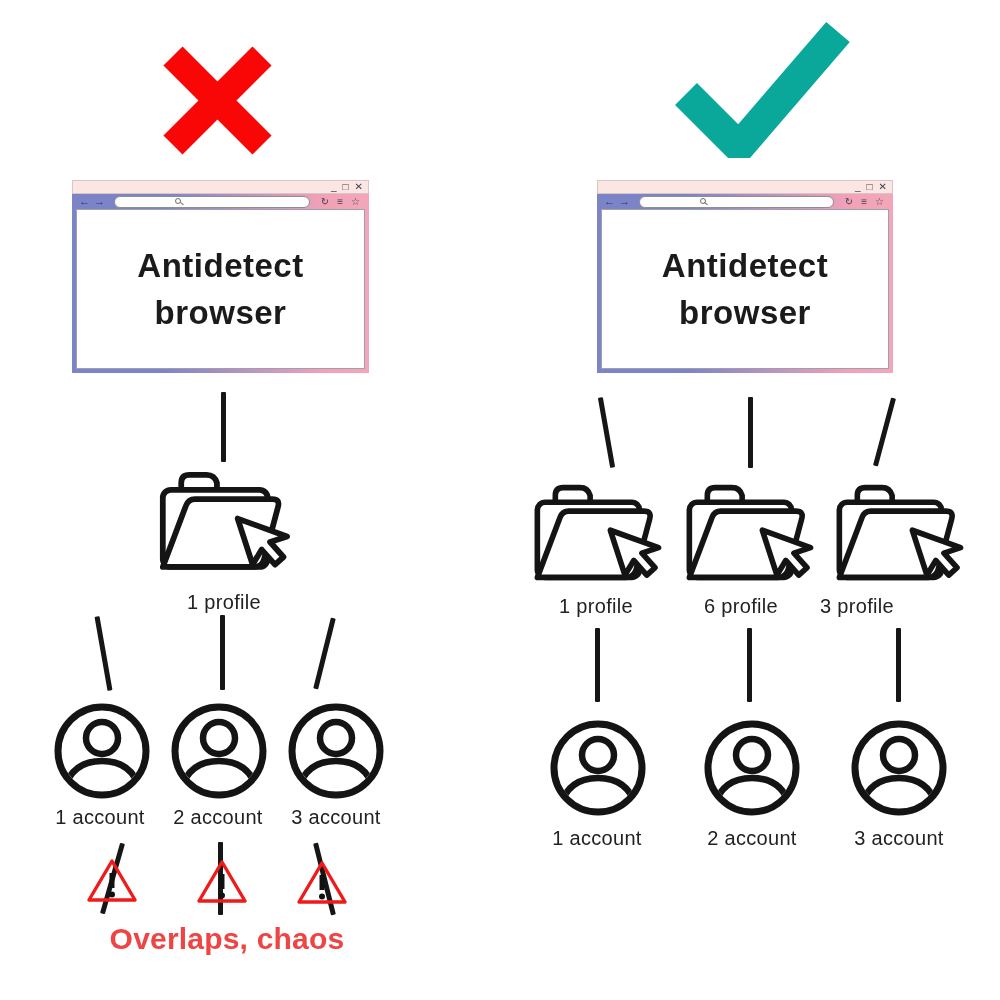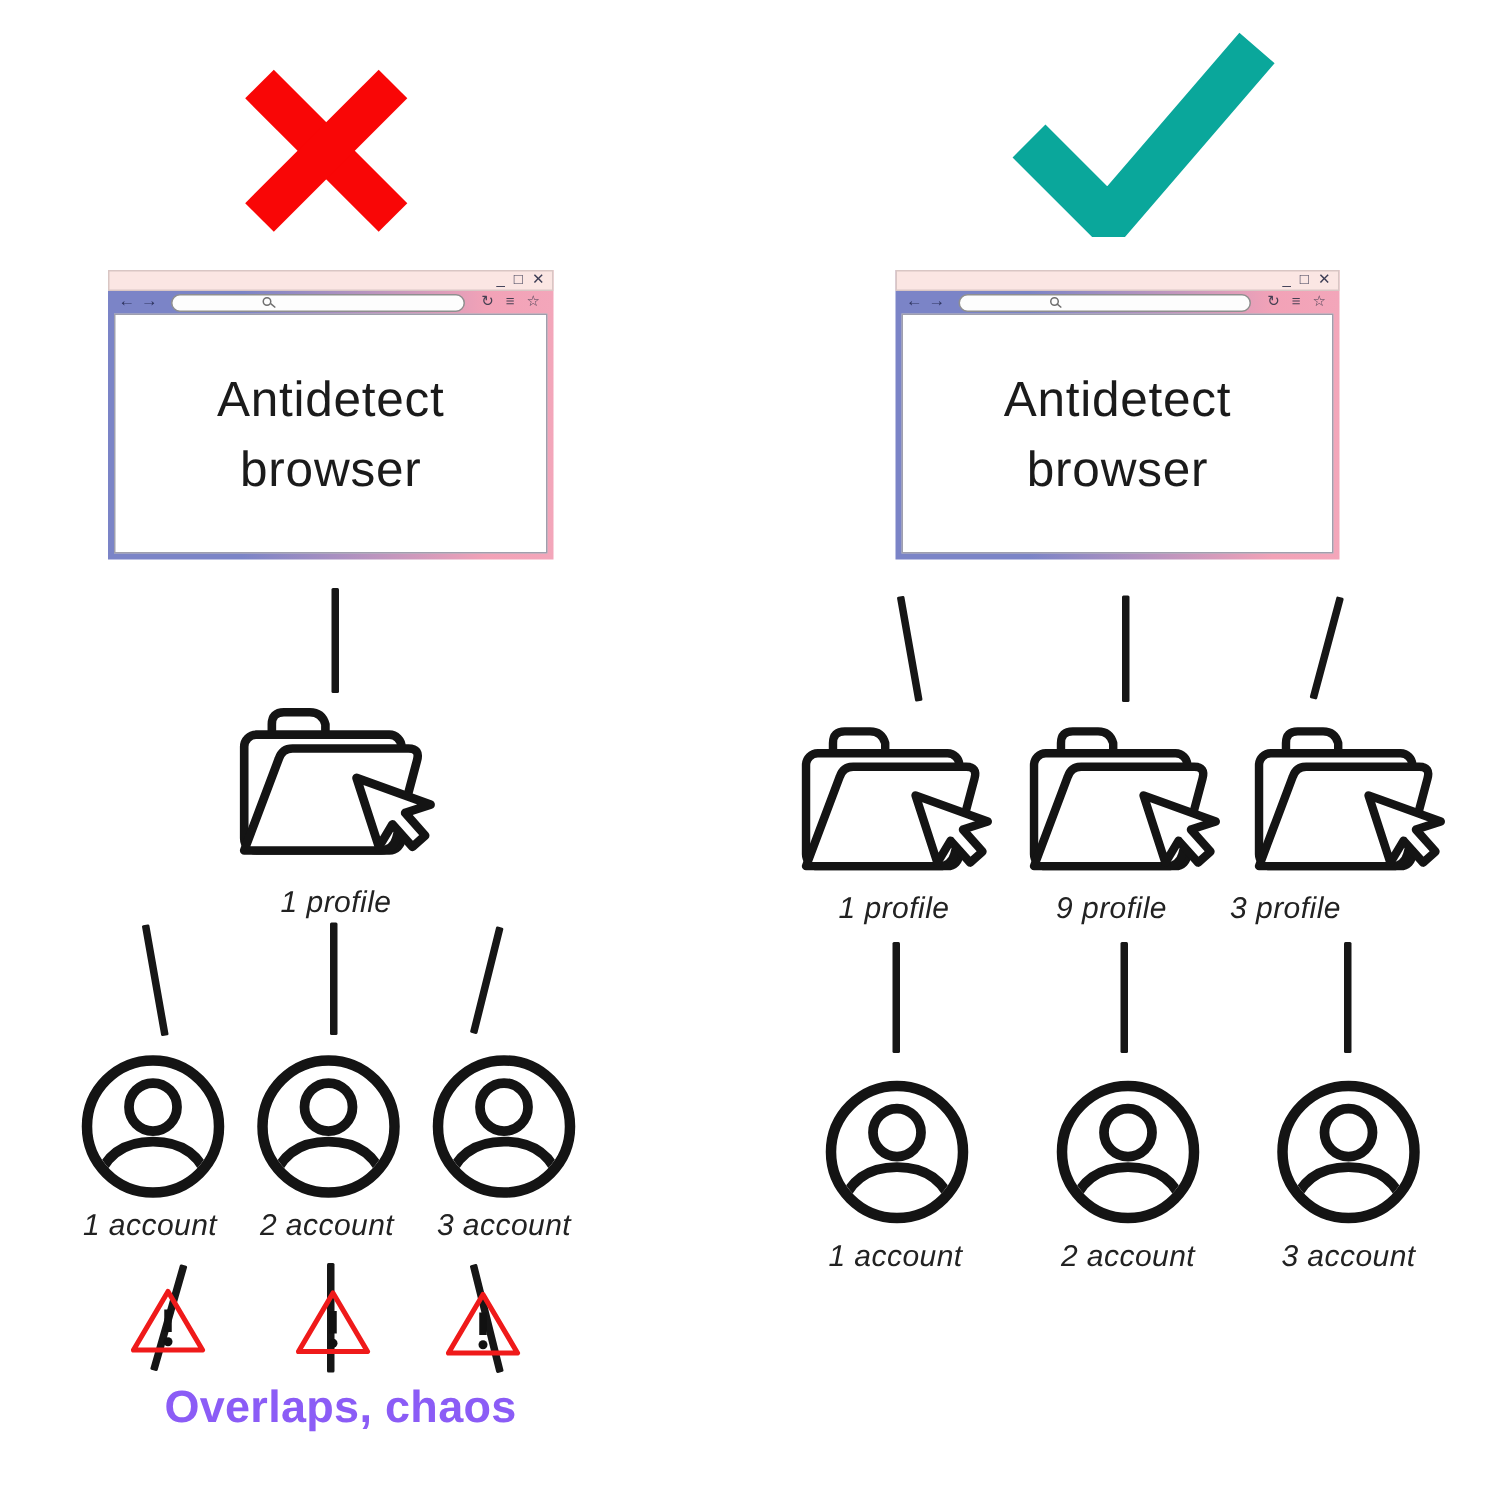--- a/index.html
+++ b/index.html
@@ -38,32 +38,32 @@
     border:1.2px solid #6f6f6f;border-radius:50%;
   }
   .mag::after{
     content:"";position:absolute;width:3.5px;height:1.2px;background:#6f6f6f;
     right:-3px;bottom:-1.5px;transform:rotate(40deg);
   }
   .tool-glyph{margin:0 4px;color:#463f52;font-size:10px;}
   .win-body{
     position:absolute;left:4px;right:4px;top:29px;bottom:4px;background:#ffffff;
     border:1px solid rgba(80,80,105,.55);
-    display:flex;align-items:center;justify-content:center;text-align:center;
+    display:flex;align-items:center;justify-content:center;text-align:center;font-weight:bold;
   }
   .win-title{
     width:210px;font-size:33px;line-height:47px;letter-spacing:.5px;color:#1b1b1b;
   }
   .diagram-label{
     position:absolute;transform:translateX(-50%);
-    font-size:20px;color:#222;white-space:nowrap;letter-spacing:.3px;font-style:italic;
+    font-size:20px;color:#222;white-space:nowrap;letter-spacing:.3px;
   }
   .caption{
     position:absolute;transform:translateX(-50%);
-    font-size:30px;font-weight:bold;color:#8b5cf6;white-space:nowrap;letter-spacing:.2px;
+    font-size:30px;font-weight:bold;color:#ef4444;white-space:nowrap;letter-spacing:.2px;
   }
   svg{display:block;}
 </style>
 </head>
 <body>
 
 <svg class="abs" style="left:160px;top:43px;" width="115" height="115" viewBox="0 0 115 115">
   <line x1="13" y1="13" x2="102" y2="102" stroke="#f90606" stroke-width="27"></line>
   <line x1="102" y1="13" x2="13" y2="102" stroke="#f90606" stroke-width="27"></line>
 </svg>
@@ -208,21 +208,21 @@
 </svg>
 <svg class="abs" style="left:827px;top:474px;" width="146" height="126" viewBox="0 0 130 112">
   <path d="M27,27 V19 Q27,12 34,12 H49 Q56,12 58,19 V27" fill="#fff" stroke="#141414" stroke-width="5" stroke-linejoin="round"></path>
   <rect x="11" y="25" width="91" height="67" rx="7" fill="#fff" stroke="#141414" stroke-width="5"></rect>
   <path d="M11,92 L31,39 Q33,33 39,33 H106 Q113,33 111,40 L99,85 Q97,92 90,92 Z" fill="#fff" stroke="#141414" stroke-width="5" stroke-linejoin="round"></path>
   <g transform="translate(76,50) rotate(-18)">
     <path d="M0,0 L0,42 L11.5,32 L18.5,48 L27.5,44 L20.5,28 L36,28 Z" fill="#fff" stroke="#141414" stroke-width="5" stroke-linejoin="round"></path>
   </g>
 </svg>
 <div class="diagram-label" style="left:596px;top:595px;">1 profile</div>
-<div class="diagram-label" style="left:741px;top:595px;">9 profile</div>
+<div class="diagram-label" style="left:741px;top:595px;">6 profile</div>
 <div class="diagram-label" style="left:857px;top:595px;">3 profile</div>
 
 <div class="line" style="left:595px;top:628px;height:74px;"></div>
 <div class="line" style="left:747px;top:628px;height:74px;"></div>
 <div class="line" style="left:896px;top:628px;height:74px;"></div>
 
 <svg class="abs" style="left:548px;top:718px;" width="100" height="100" viewBox="0 0 100 100">
   <defs>
       <clipPath id="pc4">
         <circle cx="50" cy="50" r="40.5"></circle>

